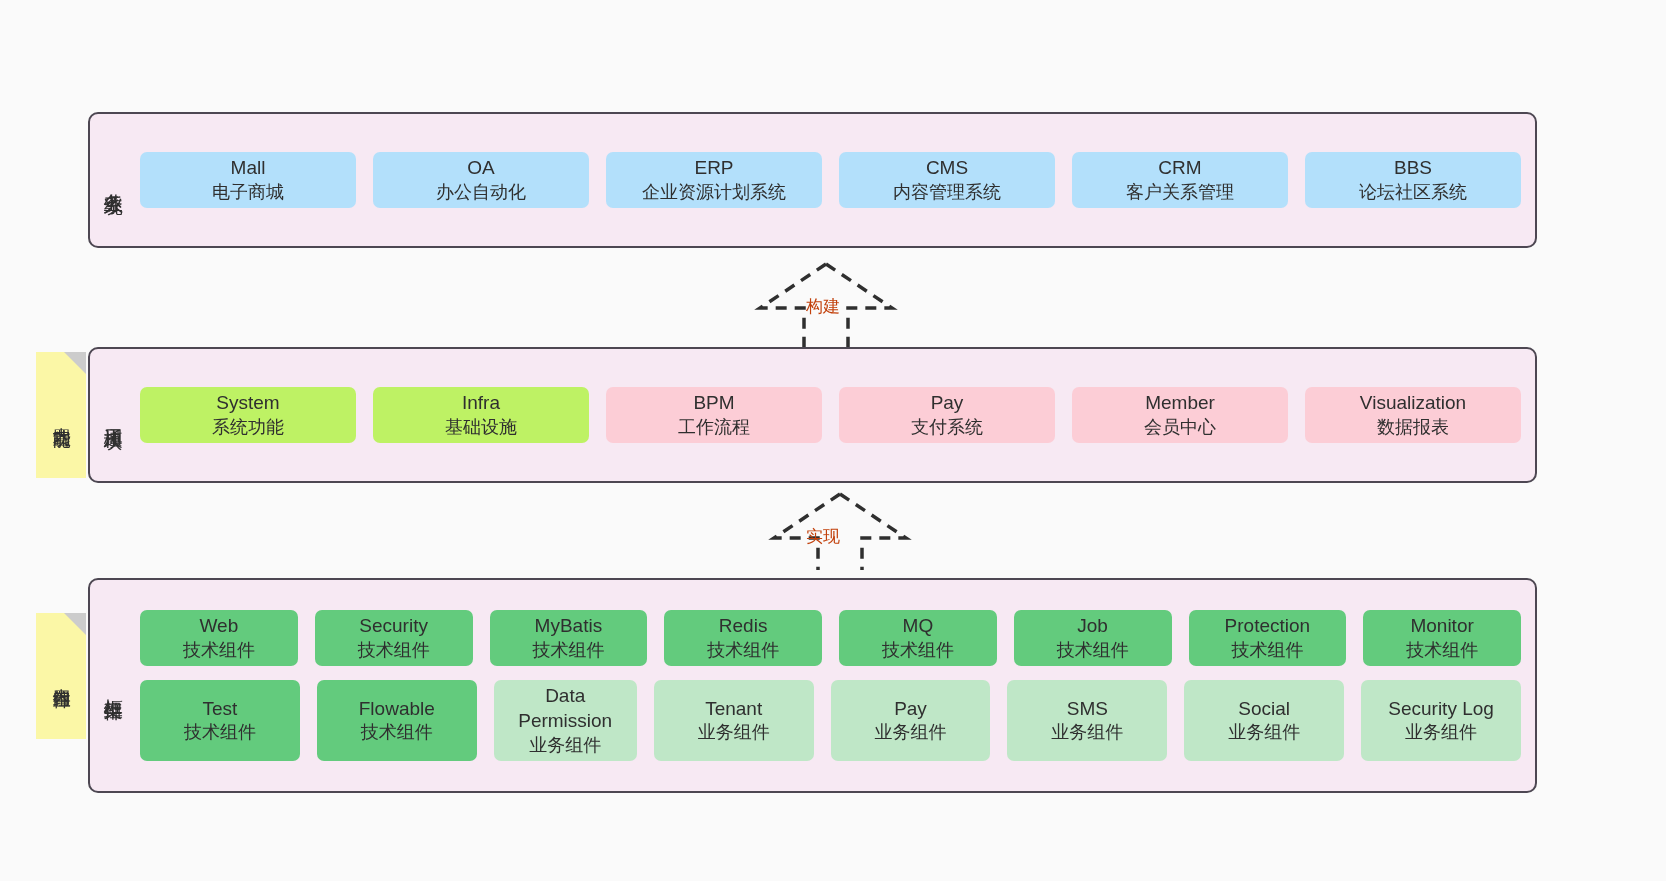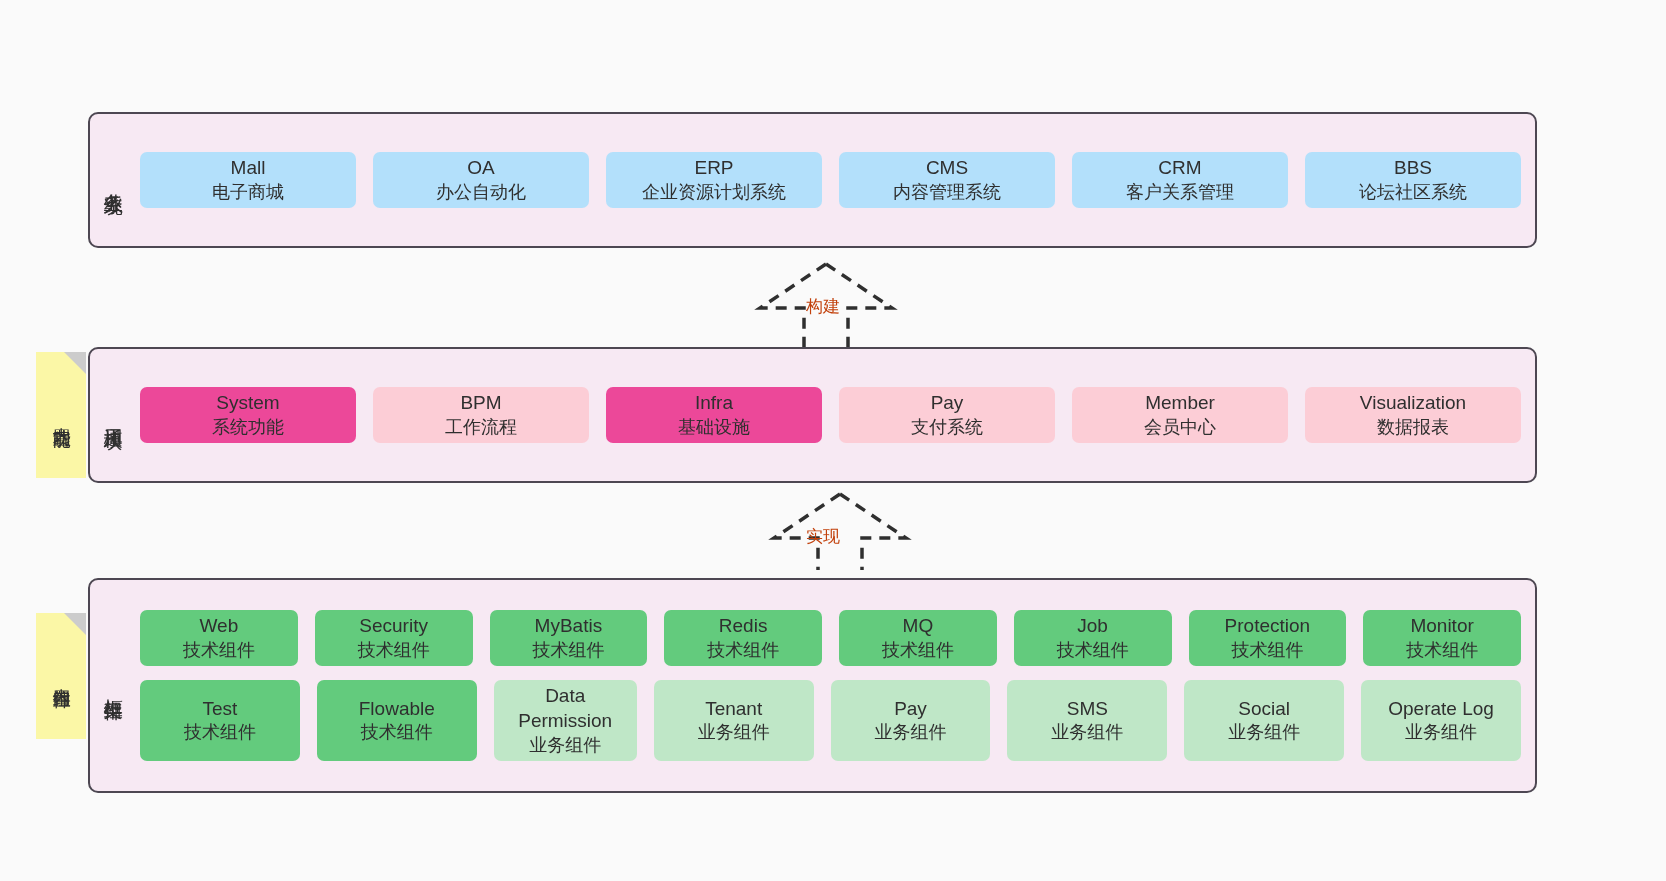--- a/index.html
+++ b/index.html
@@ -81,21 +81,21 @@
     white-space: nowrap;
   }
   .card .cn {
     font-size: 18px;
     white-space: nowrap;
   }
   .card.wrap .en { white-space: normal; }
 
   
   .c-blue        { background: #b3e0fb; }
-  .c-red         { background: #ec4899; text-align: right; }
+  .c-red         { background: #bef264; text-align: right; }
   .c-pink        { background: #fccdd6; }
   .c-green       { background: #63cb7d; }
   .c-lightgreen  { background: #bfe7c7; }
 
   
   .note {
     position: absolute;
     box-sizing: border-box;
     background: #fbf7a6;
     color: #2f2f2f;
@@ -190,28 +190,28 @@
   <div class="layer" style="left:88px; top:347px; width:1449px; height:136px;">
     <div class="layer-title">通用模块</div>
     <div class="layer-body">
       <div class="row">
 
         <div class="card c-red">
           <span class="en">System</span>
           <span class="cn">系统功能</span>
         </div>
 
+        <div class="card c-red">
+          <span class="en">Infra</span>
+          <span class="cn">基础设施</span>
+        </div>
+
         <div class="card c-pink">
           <span class="en">BPM</span>
           <span class="cn">工作流程</span>
-        </div>
-
-        <div class="card c-red">
-          <span class="en">Infra</span>
-          <span class="cn">基础设施</span>
         </div>
 
         <div class="card c-pink">
           <span class="en">Pay</span>
           <span class="cn">支付系统</span>
         </div>
 
         <div class="card c-pink">
           <span class="en">Member</span>
           <span class="cn">会员中心</span>
@@ -301,21 +301,21 @@
         </div>
         <div class="card c-lightgreen">
           <span class="en">SMS</span>
           <span class="cn">业务组件</span>
         </div>
         <div class="card c-lightgreen">
           <span class="en">Social</span>
           <span class="cn">业务组件</span>
         </div>
         <div class="card c-lightgreen">
-          <span class="en">Operate Log</span>
+          <span class="en">Security Log</span>
           <span class="cn">业务组件</span>
         </div>
       </div>
 
     </div>
   </div>
 
 </div>
 
 </body></html>

